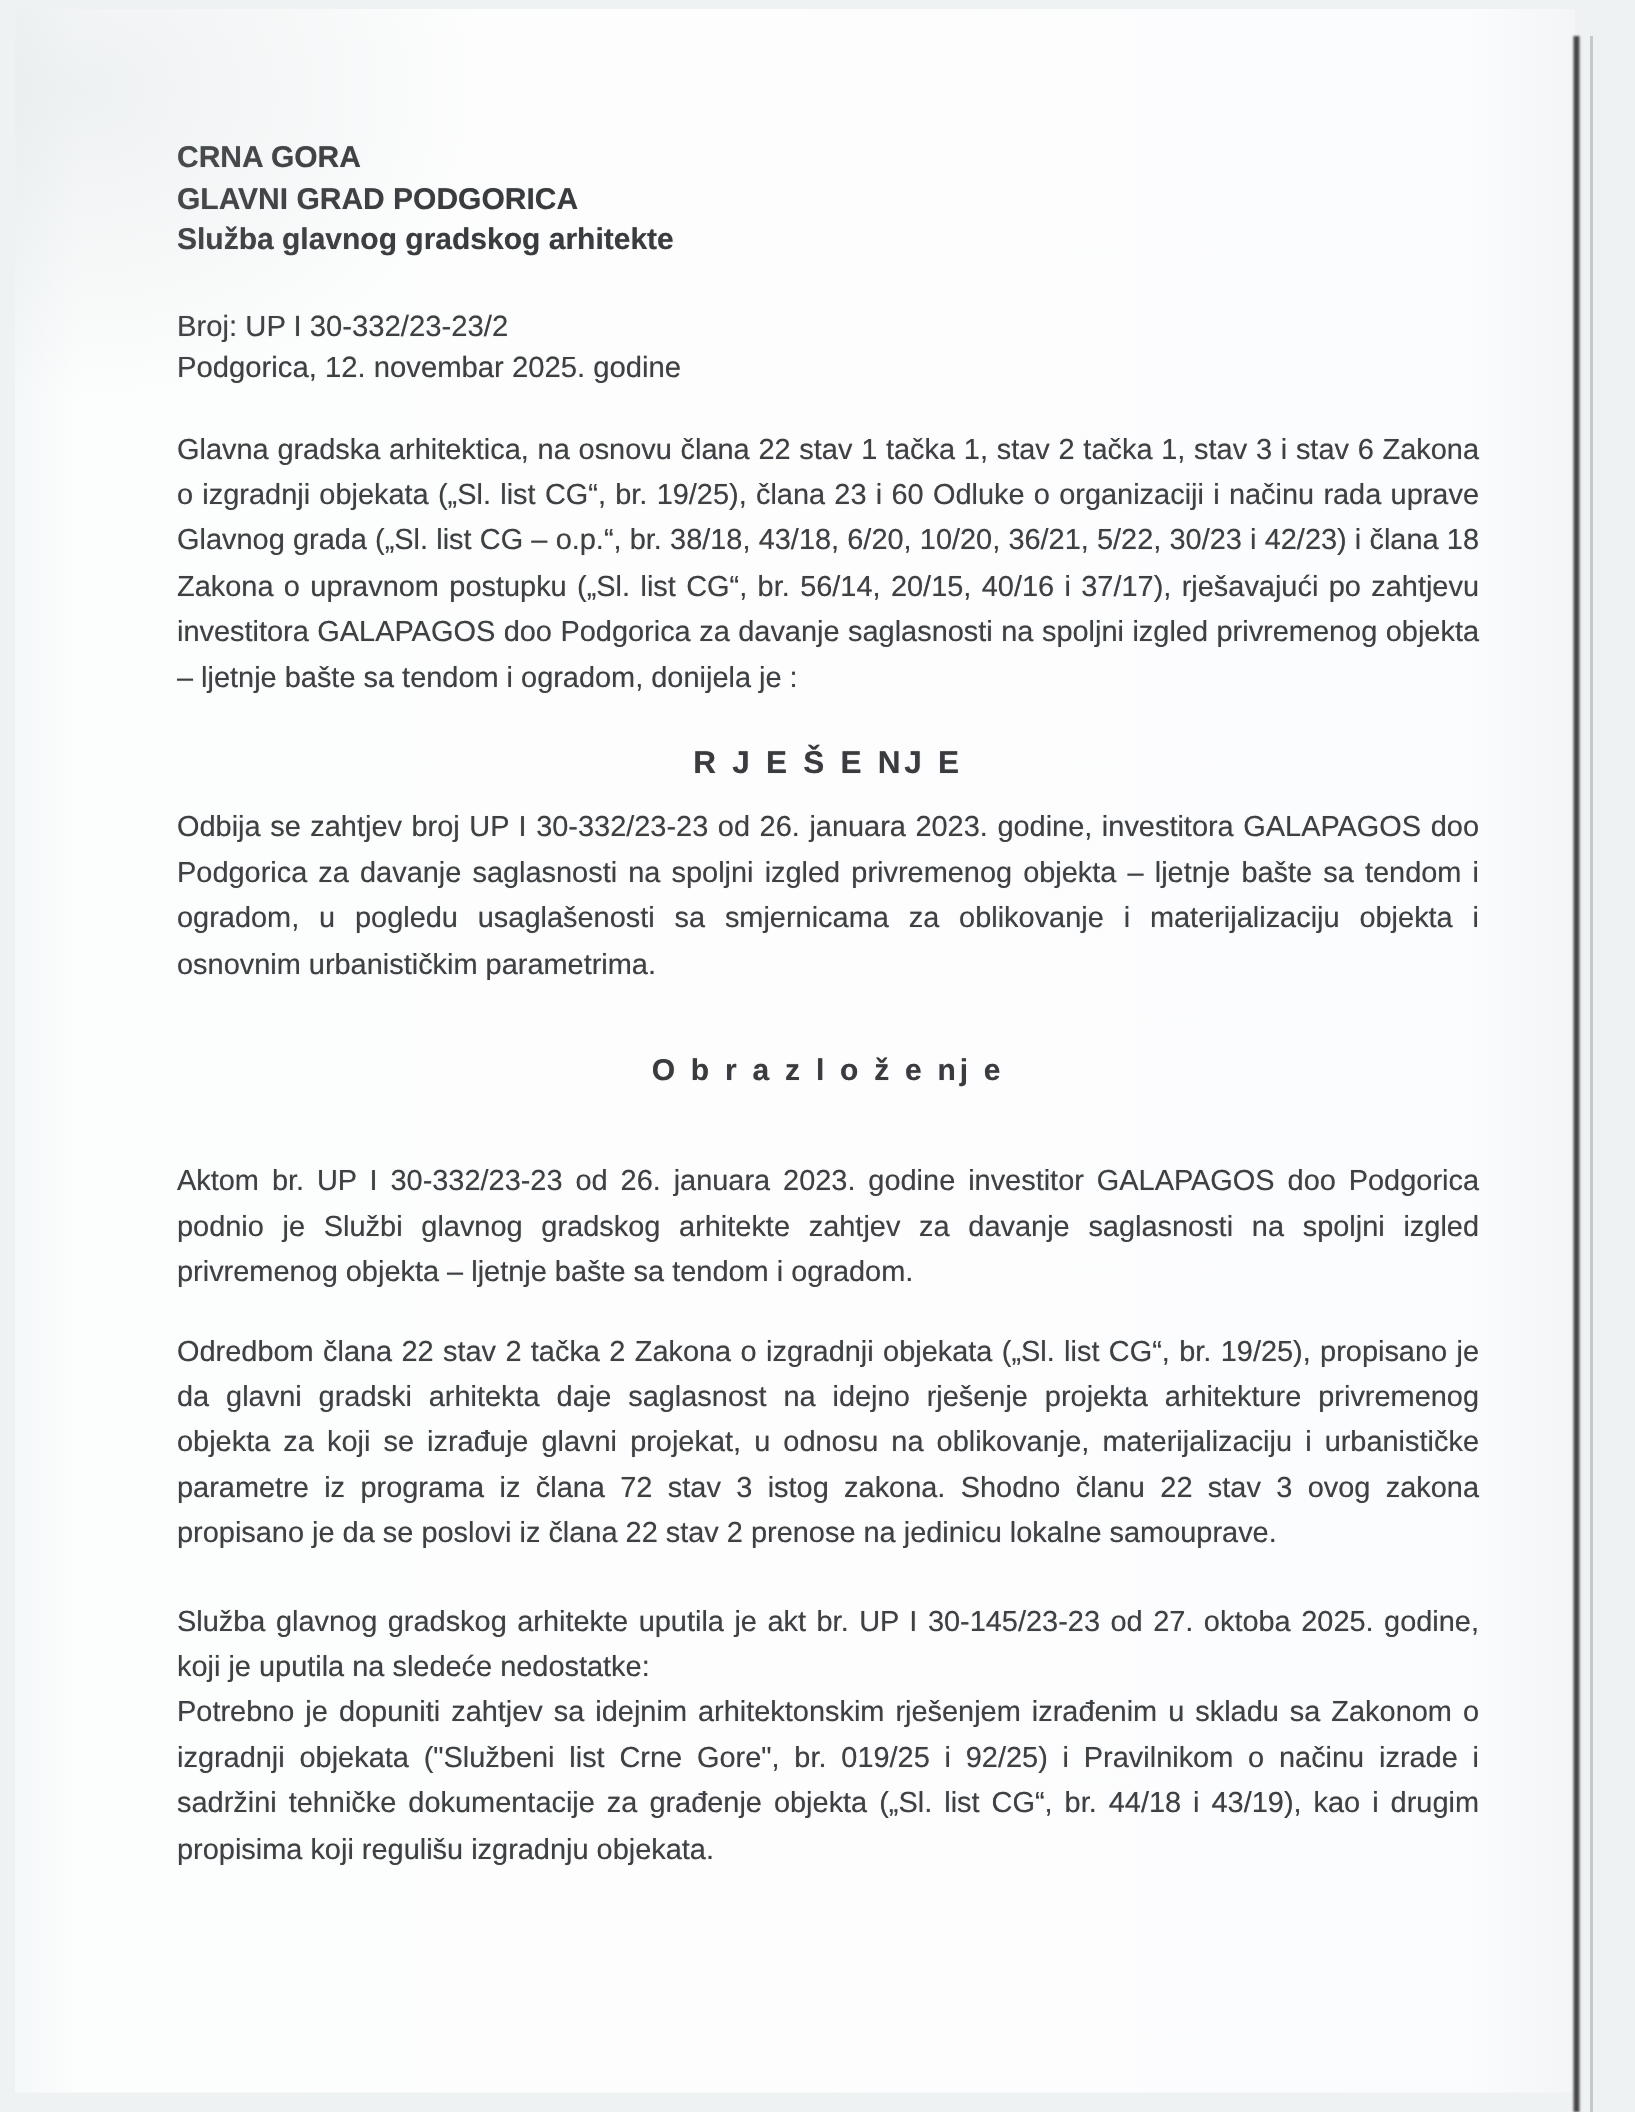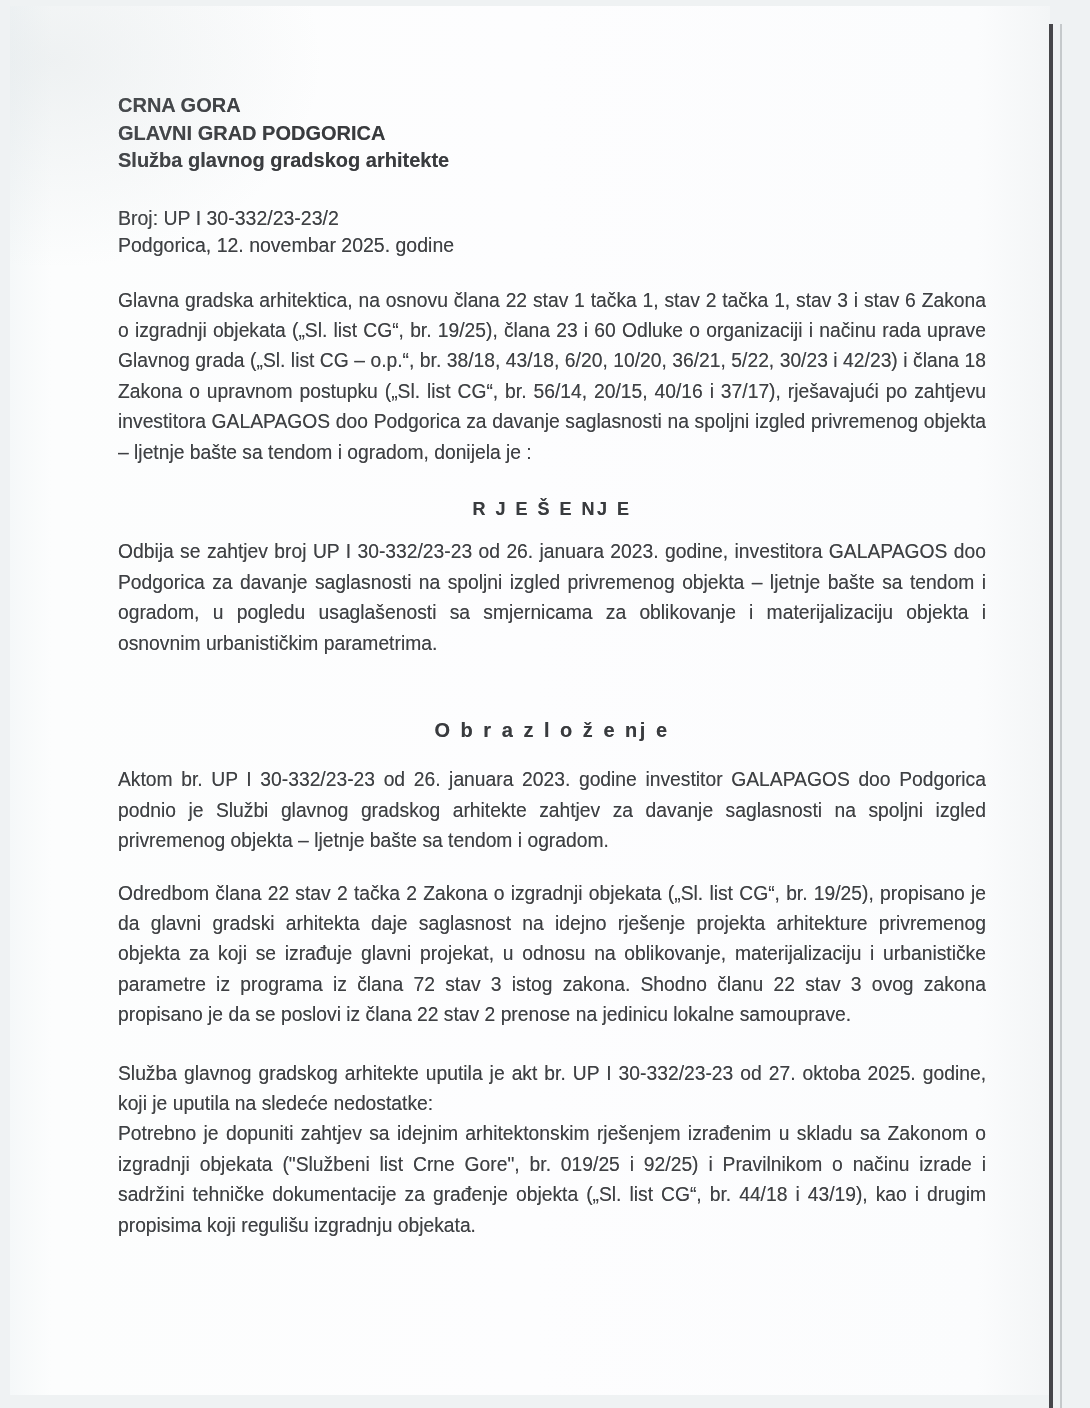--- a/index.html
+++ b/index.html
@@ -65,26 +65,26 @@
   .just {
     text-align: justify;
     text-align-last: left;
   }
   .heading {
     text-align: center;
     font-weight: bold;
     color: #393b3e;
     letter-spacing: 2.5px;
   }
-  .h-rj { margin-top: 26px; font-size: 18px; line-height: 30.4px; }
-  .h-ob { margin-top: 56px; font-size: 20px; line-height: 30.4px; }
+  .h-rj { margin-top: 26px; font-size: 21px; line-height: 30.4px; }
+  .h-ob { margin-top: 40px; font-size: 20px; line-height: 30.4px; }
 
   .p1 { margin-top: 26px; }
   .p2 { margin-top: 13px; }
-  .p3 { margin-top: 20px; }
+  .p3 { margin-top: 44px; }
   .p4 { margin-top: 22px; }
   .p5 { margin-top: 28px; }
   .p6 { }
 </style>
 </head>
 <body>
 
 <div class="scan-root">
 
   <div class="page">
@@ -106,21 +106,21 @@
       <h1 class="heading h-rj">R J E Š E NJ E</h1>
 
       <p class="just p2">Odbija se zahtjev broj UP I 30-332/23-23 od 26. januara 2023. godine, investitora GALAPAGOS doo Podgorica za davanje saglasnosti na spoljni izgled privremenog objekta – ljetnje bašte sa tendom i ogradom, u pogledu usaglašenosti sa smjernicama za oblikovanje i materijalizaciju objekta i osnovnim urbanističkim parametrima.</p>
 
       <h2 class="heading h-ob">O b r a z l o ž e nj e</h2>
 
       <p class="just p3">Aktom br. UP I 30-332/23-23 od 26. januara 2023. godine investitor GALAPAGOS doo Podgorica podnio je Službi glavnog gradskog arhitekte zahtjev za davanje saglasnosti na spoljni izgled privremenog objekta – ljetnje bašte sa tendom i ogradom.</p>
 
       <p class="just p4">Odredbom člana 22 stav 2 tačka 2 Zakona o izgradnji objekata („Sl. list CG“, br. 19/25), propisano je da glavni gradski arhitekta daje saglasnost na idejno rješenje projekta arhitekture privremenog objekta za koji se izrađuje glavni projekat, u odnosu na oblikovanje, materijalizaciju i urbanističke parametre iz programa iz člana 72 stav 3 istog zakona. Shodno članu 22 stav 3 ovog zakona propisano je da se poslovi iz člana 22 stav 2 prenose na jedinicu lokalne samouprave.</p>
 
-      <p class="just p5">Služba glavnog gradskog arhitekte uputila je akt br. UP I 30-332/23-23 od 27. oktoba 2025. godine, koji je uputila na sledeće nedostatke:</p>
+      <p class="just p5">Služba glavnog gradskog arhitekte uputila je akt br. UP I 30-145/23-23 od 27. oktoba 2025. godine, koji je uputila na sledeće nedostatke:</p>
 
       <p class="just p6">Potrebno je dopuniti zahtjev sa idejnim arhitektonskim rješenjem izrađenim u skladu sa Zakonom o izgradnji objekata ("Službeni list Crne Gore", br. 019/25 i 92/25) i Pravilnikom o načinu izrade i sadržini tehničke dokumentacije za građenje objekta („Sl. list CG“, br. 44/18 i 43/19), kao i drugim propisima koji regulišu izgradnju objekata.</p>
 
     </div>
     <div class="corner-shade"></div>
   </div>
 
   <div class="edge-dark"></div>
   <div class="edge-light"></div>
 

